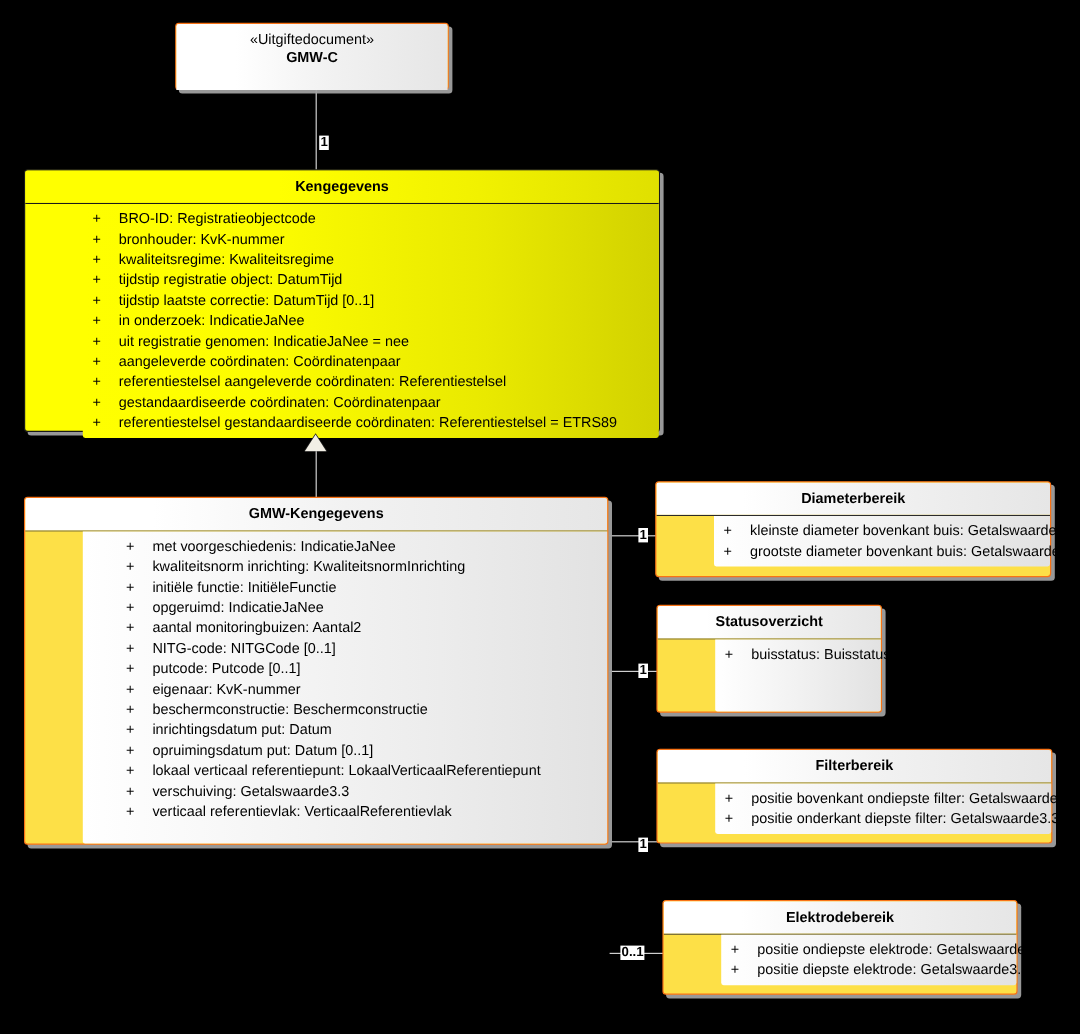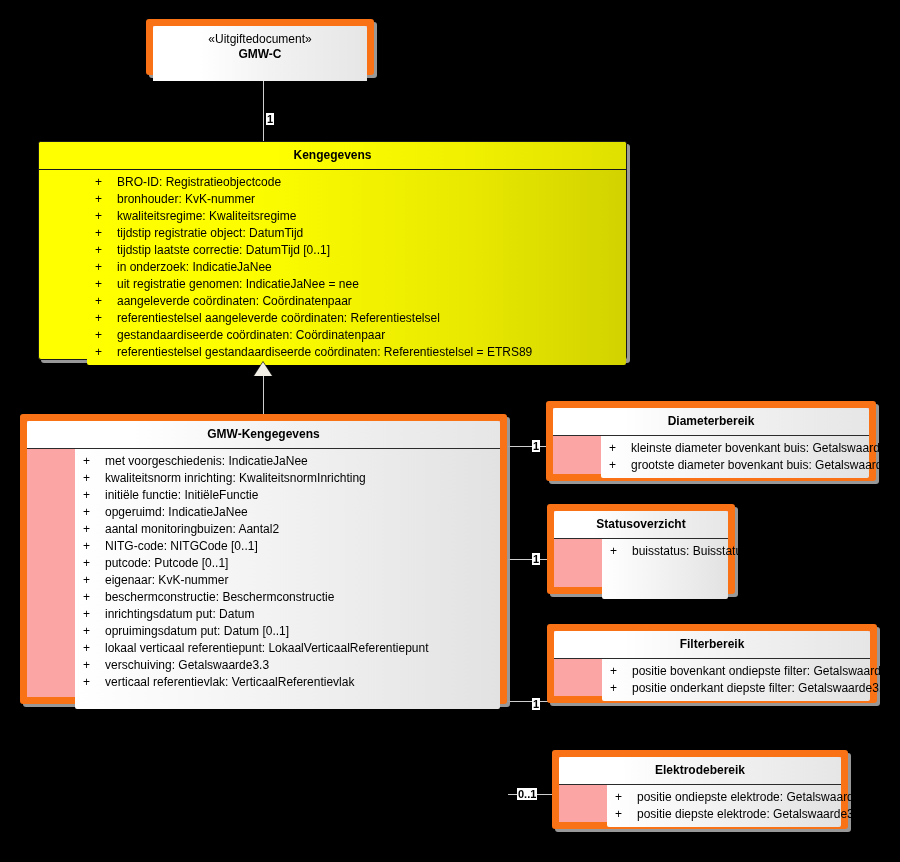--- a/index.html
+++ b/index.html
@@ -20,23 +20,23 @@
     left: 0; top: 0;
     width: 900px;
     height: 862px;
     background: #000000;
   }
 
   
   .uml-box {
     position: absolute;
     box-sizing: border-box;
-    border: 7px solid #f97316;
+    border: 1px solid #f97316;
     border-radius: 3px;
-    background: #fca5a5;
+    background: #fde047;
     box-shadow: 3px 3px 0 0 rgba(160,160,160,0.95);
   }
   .uml-header {
     box-sizing: border-box;
     text-align: center;
     font-weight: bold;
     font-size: 12px;
     color: #000000;
     background: linear-gradient(to right, #ffffff 0%, #ffffff 22%, #f2f2f2 55%, #e6e6e6 100%);
     border-bottom: 1px solid #2b2b2b;
@@ -140,21 +140,21 @@
 
   <div class="uml-box" style="left:146px; top:19px; width:228px; height:56px;">
     <div class="uml-header" style="height:55px; border-bottom:none;">
       <span class="stereo">«Uitgiftedocument»</span>
       <span class="cname">GMW-C</span>
     </div>
   </div>
 
   <div class="mult" style="left:266px; top:113px;">1</div>
 
-  <div class="uml-box yellow" style="left:38px; top:141px; width:589px; height:219px;">
+  <div class="uml-box yellow" style="left:20px; top:141px; width:530px; height:219px;">
     <div class="uml-header">
       <span class="cname">Kengegevens</span>
     </div>
     <div class="uml-body" id="attrs-kengegevens">
         <div class="attr"><span class="vis">+</span><span>BRO-ID: Registratieobjectcode</span></div>
         <div class="attr"><span class="vis">+</span><span>bronhouder: KvK-nummer</span></div>
         <div class="attr"><span class="vis">+</span><span>kwaliteitsregime: Kwaliteitsregime</span></div>
         <div class="attr"><span class="vis">+</span><span>tijdstip registratie object: DatumTijd</span></div>
         <div class="attr"><span class="vis">+</span><span>tijdstip laatste correctie: DatumTijd [0..1]</span></div>
         <div class="attr"><span class="vis">+</span><span>in onderzoek: IndicatieJaNee</span></div>
@@ -166,21 +166,21 @@
       </div>
   </div>
 
   <div class="gen-arrow-outline" style="left:253px; top:361px;"></div>
   <div class="gen-arrow" style="left:254px; top:362px;"></div>
 
   <div class="uml-box" style="left:20px; top:414px; width:487px; height:290px;">
     <div class="uml-header">
       <span class="cname">GMW-Kengegevens</span>
     </div>
-    <div class="uml-body" id="attrs-gmw_kengegevens" style="height:260px;">
+    <div class="uml-body" id="attrs-gmw_kengegevens" style="height:260px;padding-left:28px;">
         <div class="attr"><span class="vis">+</span><span>met voorgeschiedenis: IndicatieJaNee</span></div>
         <div class="attr"><span class="vis">+</span><span>kwaliteitsnorm inrichting: KwaliteitsnormInrichting</span></div>
         <div class="attr"><span class="vis">+</span><span>initiële functie: InitiëleFunctie</span></div>
         <div class="attr"><span class="vis">+</span><span>opgeruimd: IndicatieJaNee</span></div>
         <div class="attr"><span class="vis">+</span><span>aantal monitoringbuizen: Aantal2</span></div>
         <div class="attr"><span class="vis">+</span><span>NITG-code: NITGCode [0..1]</span></div>
         <div class="attr"><span class="vis">+</span><span>putcode: Putcode [0..1]</span></div>
         <div class="attr"><span class="vis">+</span><span>eigenaar: KvK-nummer</span></div>
         <div class="attr"><span class="vis">+</span><span>beschermconstructie: Beschermconstructie</span></div>
         <div class="attr"><span class="vis">+</span><span>inrichtingsdatum put: Datum</span></div>

